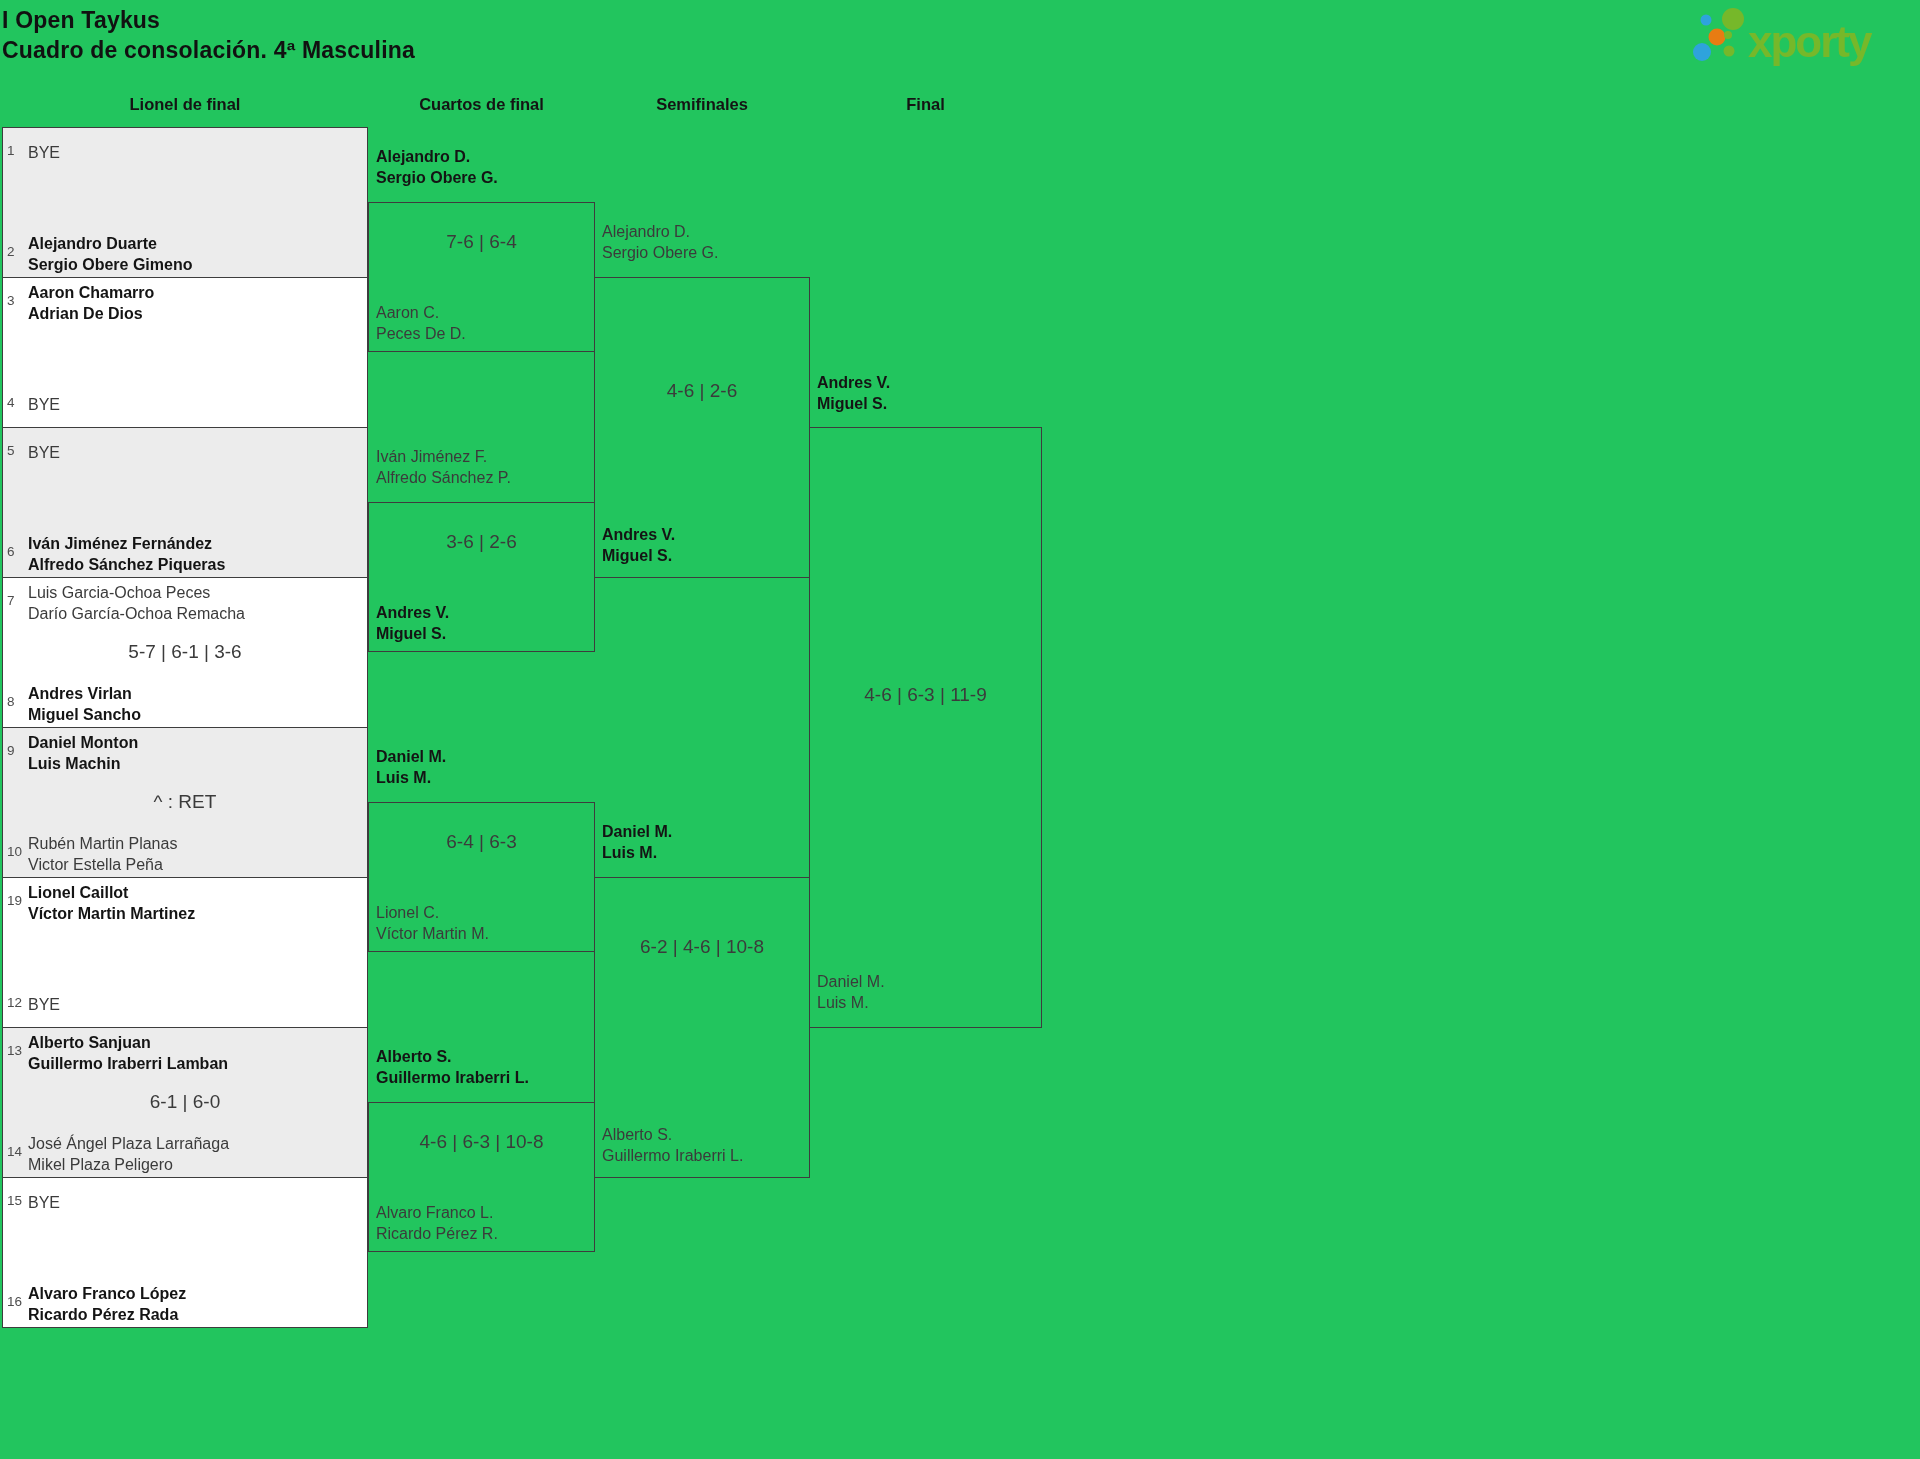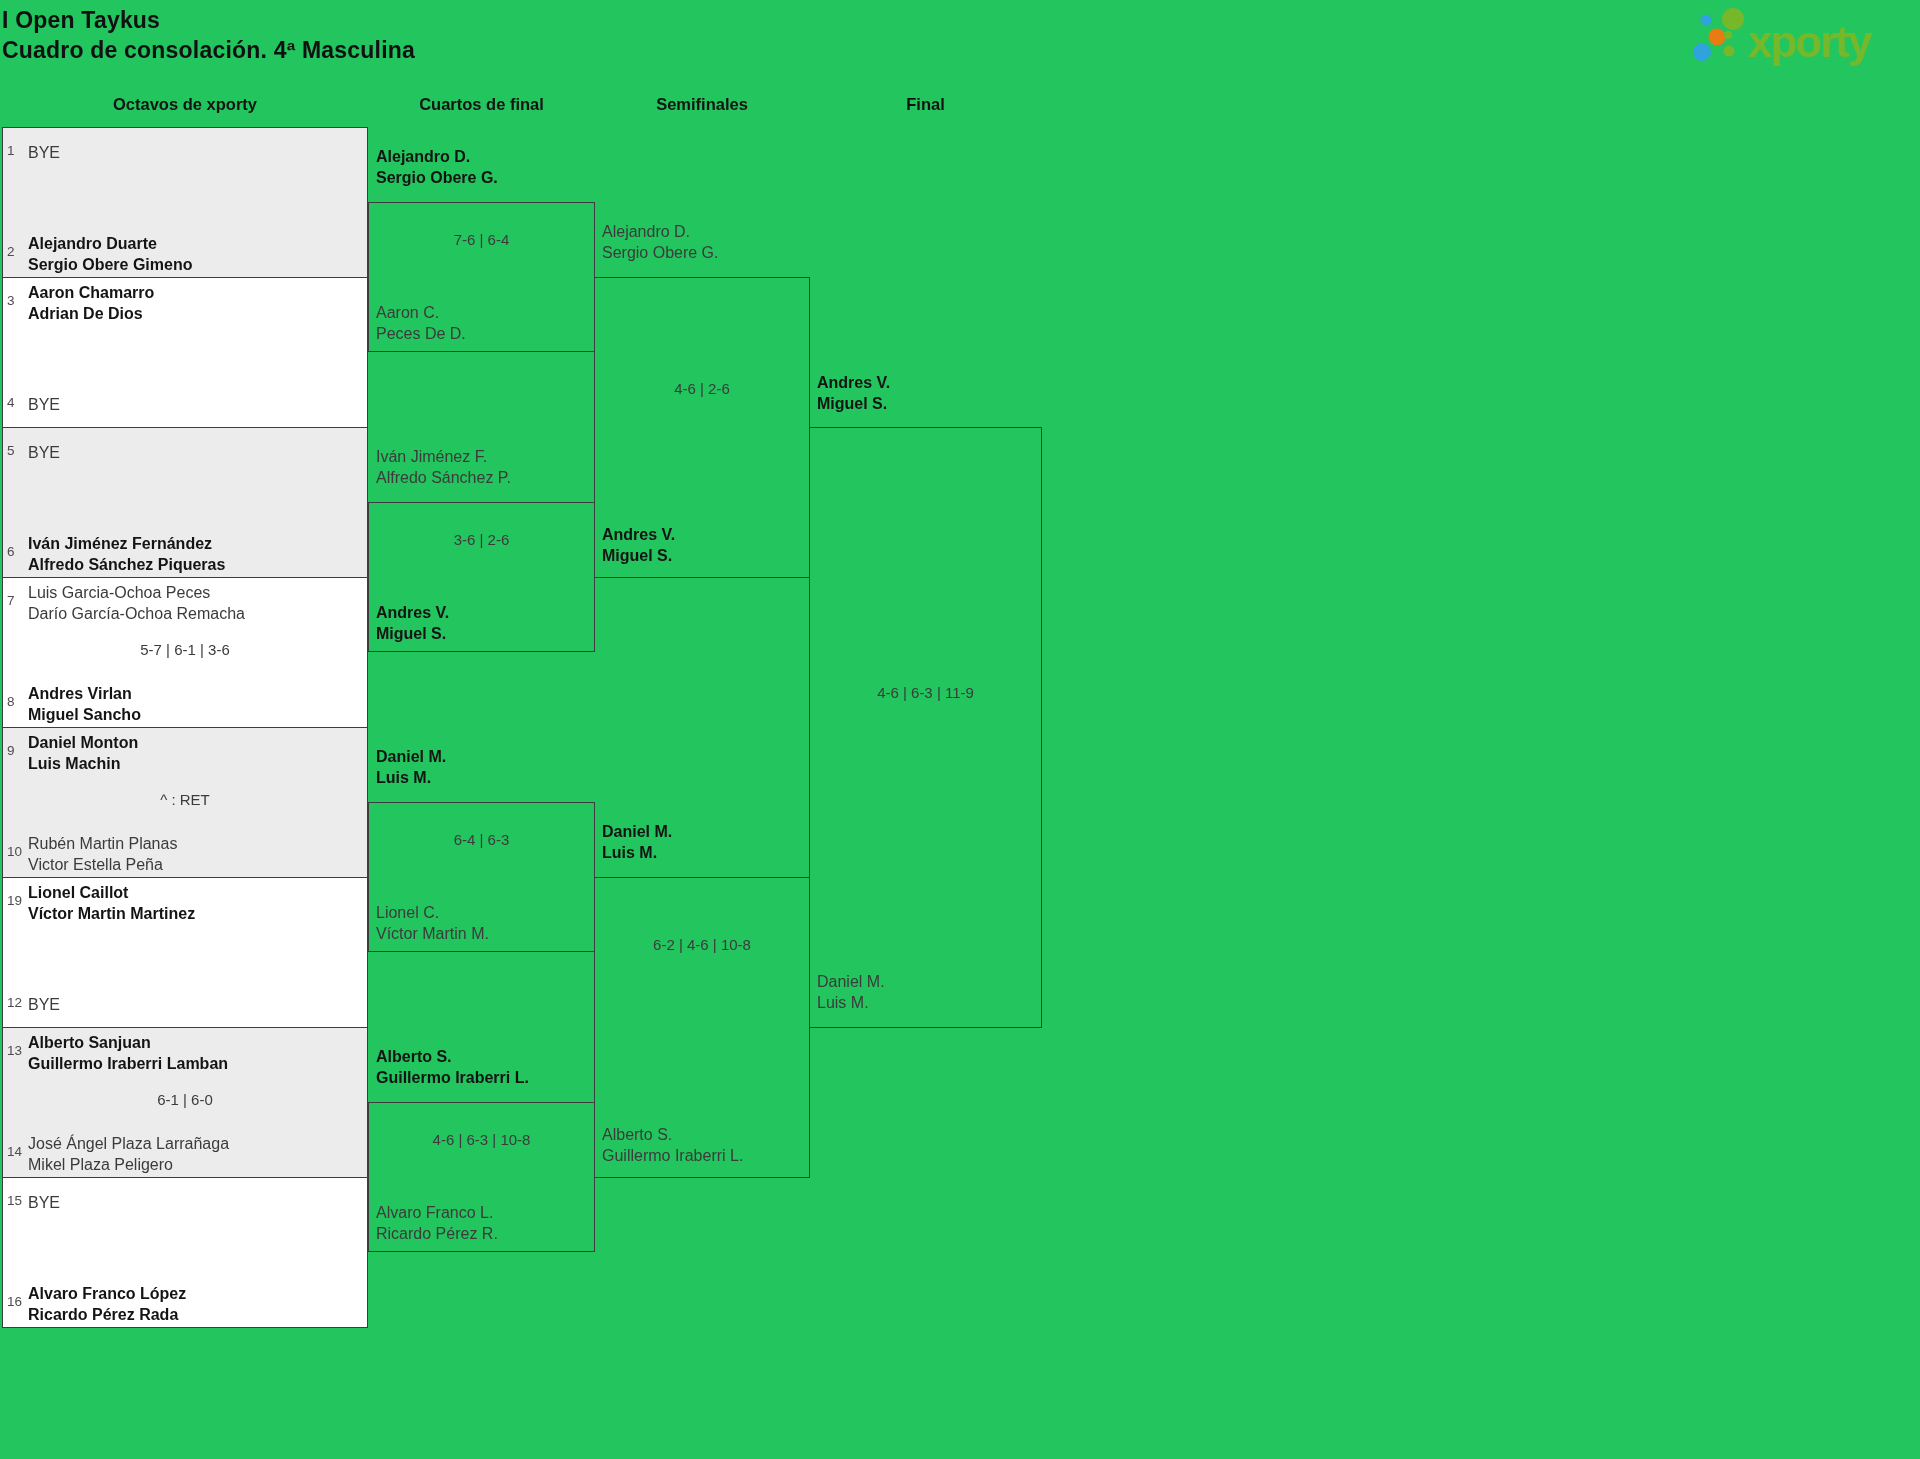--- a/index.html
+++ b/index.html
@@ -8,21 +8,21 @@
   .abs{position:absolute;}
   .title{font-size:23px;font-weight:700;color:#111;line-height:30px;letter-spacing:.2px;}
   .rh{position:absolute;top:95px;font-size:16.5px;font-weight:700;color:#141414;text-align:center;}
   .ob{position:absolute;left:2px;width:366px;height:151px;border:1px solid #3d3d3d;box-sizing:border-box;}
   .gray{background:#ececec;}
   .white{background:#ffffff;}
   .mb{position:absolute;border:1px solid #3d3d3d;box-sizing:border-box;background:transparent;}
   .nm{position:absolute;font-size:16px;line-height:20.5px;color:#3b3b3b;white-space:nowrap;}
   .b{font-weight:700;color:#141414;}
   .sd{position:absolute;left:7px;width:20px;font-size:13.5px;color:#4d4d4d;}
-  .sc{position:absolute;font-size:15px;color:#3b3b3b;text-align:center;white-space:nowrap;}
+  .sc{position:absolute;font-size:19px;color:#3b3b3b;text-align:center;white-space:nowrap;}
 </style>
 </head>
 <body>
 
 <div class="stage">
 
   <div class="abs title" style="left:2px;top:5px;">
     <div>I Open Taykus</div>
     <div>Cuadro de consolación. 4ª Masculina</div>
   </div>
@@ -30,21 +30,21 @@
   <svg class="abs" style="left:1688px;top:4px;" width="232" height="64" viewBox="0 0 232 64">
     <circle cx="18" cy="16" r="5.5" fill="#2ea3dc"></circle>
     <circle cx="45" cy="15" r="11" fill="#76b82a"></circle>
     <circle cx="29" cy="33" r="8.5" fill="#e87c12"></circle>
     <circle cx="40" cy="31" r="4" fill="#76b82a"></circle>
     <circle cx="14" cy="48" r="9" fill="#2ea3dc"></circle>
     <circle cx="41" cy="47" r="5.5" fill="#76b82a"></circle>
     <text x="60" y="53" font-family="Liberation Sans, sans-serif" font-size="44" font-weight="bold" letter-spacing="-2" fill="#76b82a">xporty</text>
   </svg>
 
-  <div class="rh" style="left:2px;width:366px;">Octavos de xporty</div>
+  <div class="rh" style="left:2px;width:366px;">Lionel de final</div>
   <div class="rh" style="left:368px;width:227px;">Cuartos de final</div>
   <div class="rh" style="left:594px;width:216px;">Semifinales</div>
   <div class="rh" style="left:809px;width:233px;">Final</div>
 
   <div class="ob gray" style="top:127px;"></div>
   <div class="ob white" style="top:277px;"></div>
   <div class="ob gray" style="top:427px;"></div>
   <div class="ob white" style="top:577px;"></div>
   <div class="ob gray" style="top:727px;"></div>
   <div class="ob white" style="top:877px;"></div>

